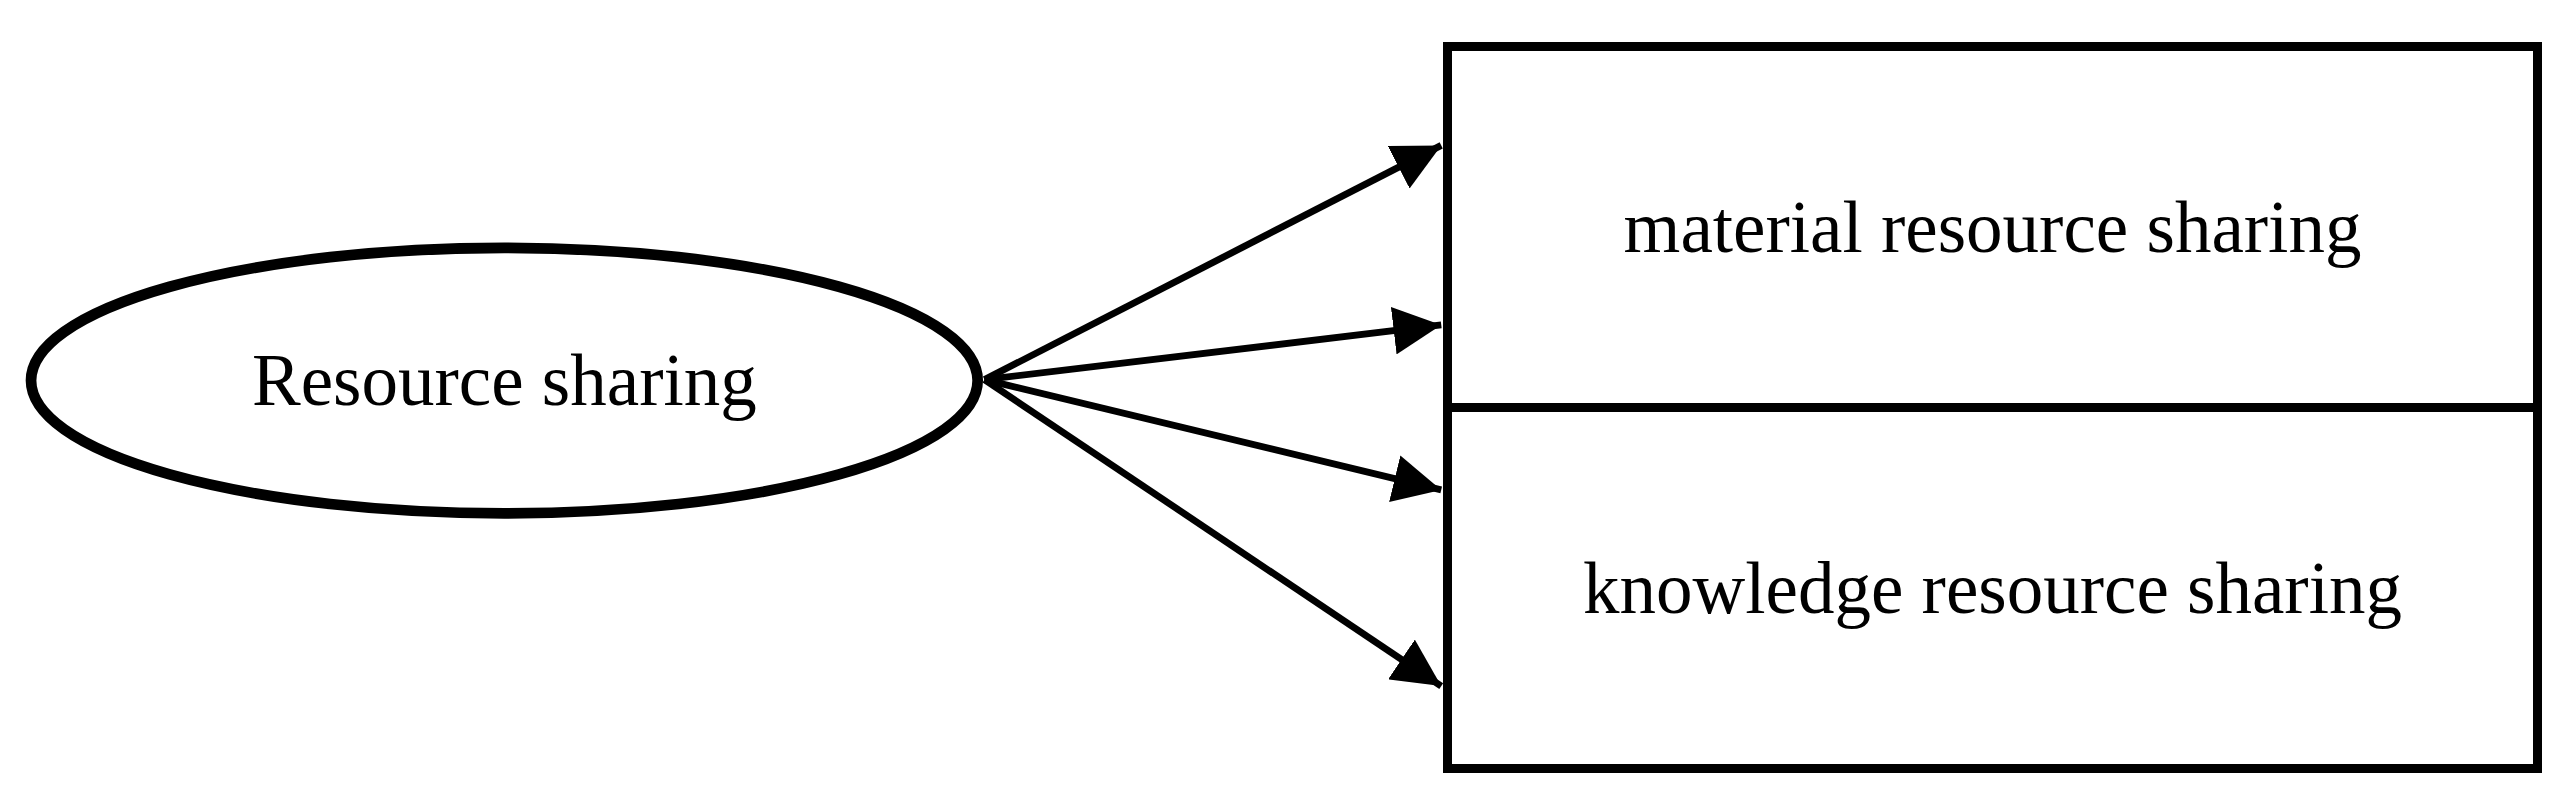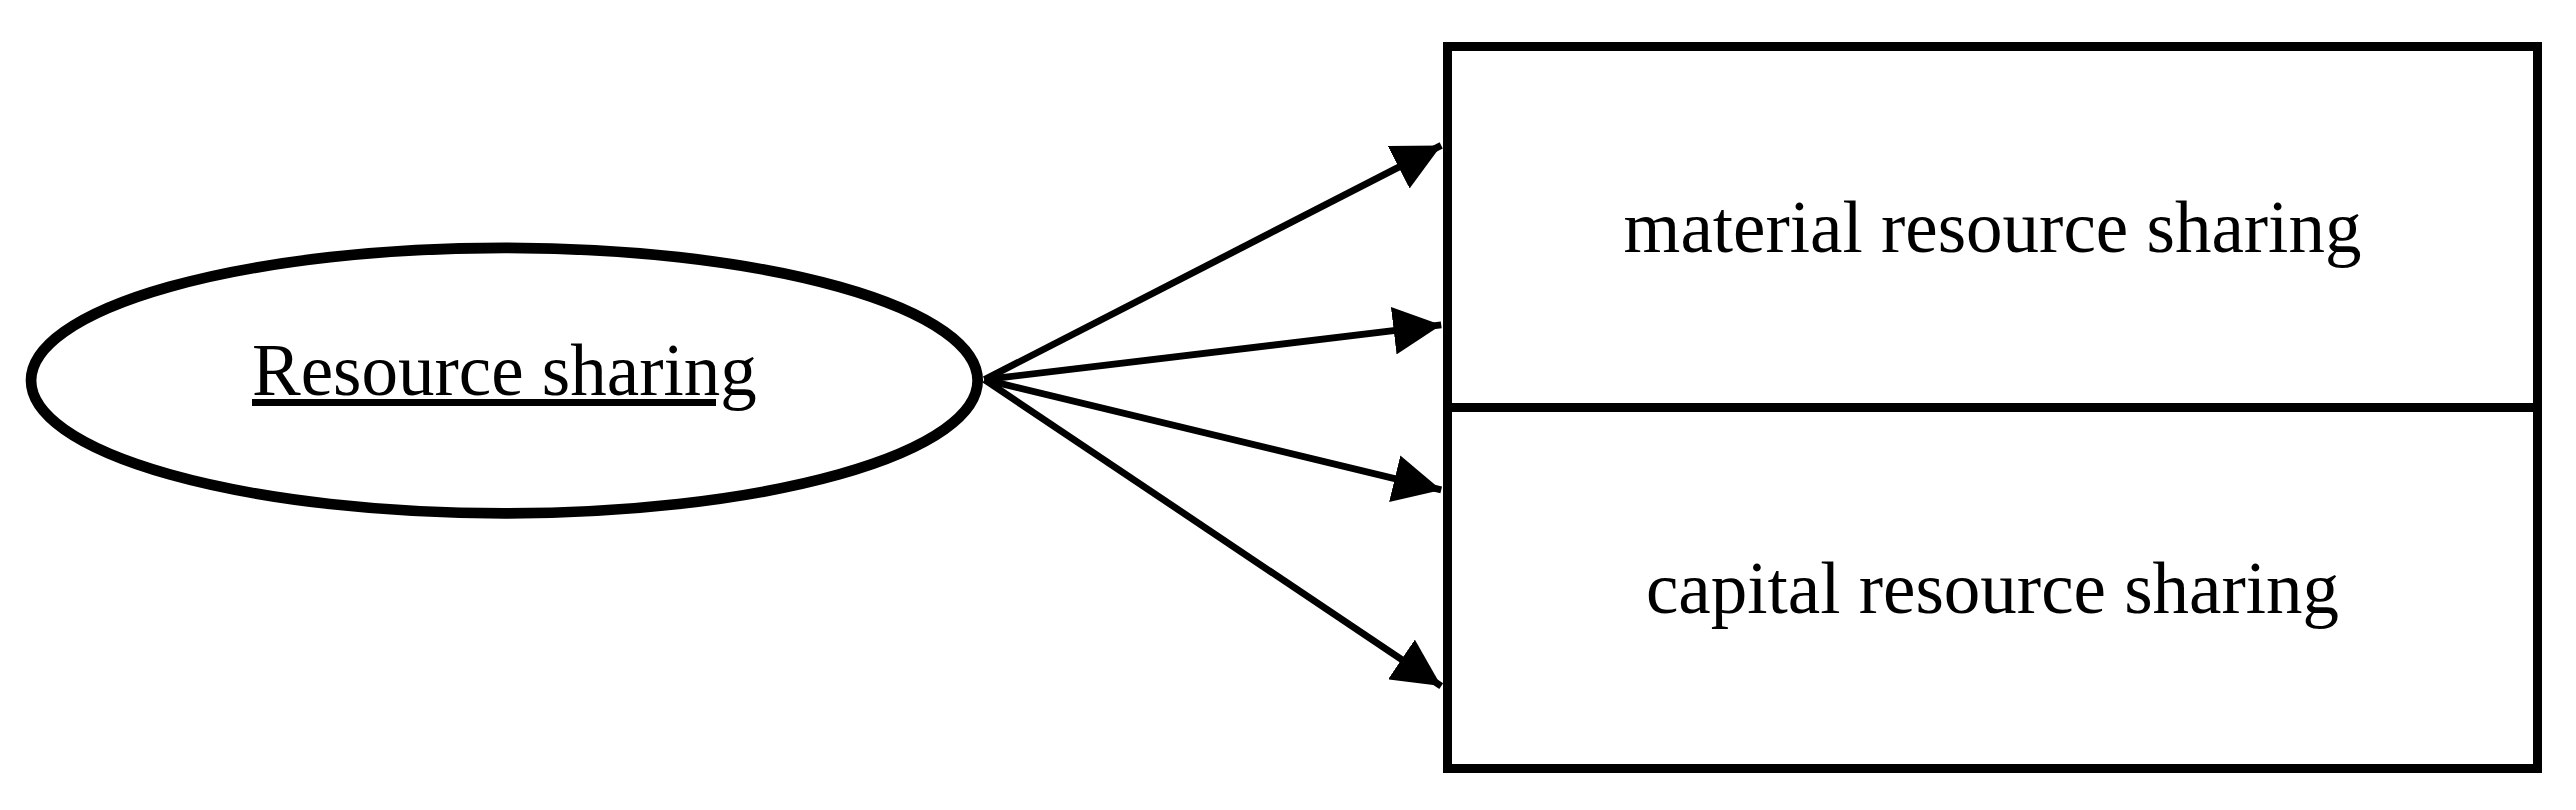--- a/index.html
+++ b/index.html
@@ -19,30 +19,29 @@
   .diagram-svg {
     position: absolute;
     left: 0;
     top: 0;
     width: 2576px;
     height: 810px;
   }
   .ellipse-label {
     position: absolute;
     left: 25.4px;
-    top: 232px;
+    top: 242px;
     width: 958px;
     height: 277px;
     display: flex;
     align-items: center;
     justify-content: center;
     font-size: 73px;
     line-height: 1;
     white-space: nowrap;
-    text-decoration: underline;
   }
   .boxes {
     position: absolute;
     left: 1443px;
     top: 42px;
     width: 1099px;
     height: 731px;
     box-sizing: border-box;
     border: 9.8px solid #000000;
     display: flex;
@@ -80,17 +79,17 @@
     <line x1="1008" y1="389" x2="1476" y2="149" stroke="#000000" stroke-width="7" marker-end="url(#arrowhead)"></line>
     <line x1="1008" y1="389" x2="1476" y2="333" stroke="#000000" stroke-width="7" marker-end="url(#arrowhead)"></line>
     <line x1="1008" y1="389" x2="1476" y2="502" stroke="#000000" stroke-width="7" marker-end="url(#arrowhead)"></line>
     <line x1="1008" y1="389" x2="1476" y2="703" stroke="#000000" stroke-width="7" marker-end="url(#arrowhead)"></line>
   </svg>
 
   <div class="ellipse-label">Resource sharing</div>
 
   <div class="boxes">
     <div class="box">material resource sharing</div>
-    <div class="box">capital resource sharing</div>
+    <div class="box">knowledge resource sharing</div>
   </div>
 
 </div>
 
 
 </body></html>

